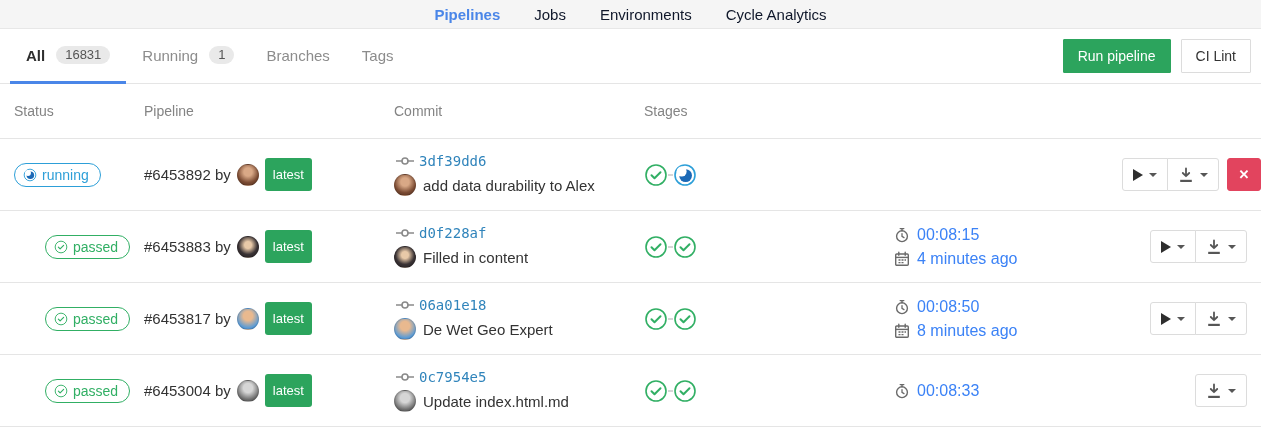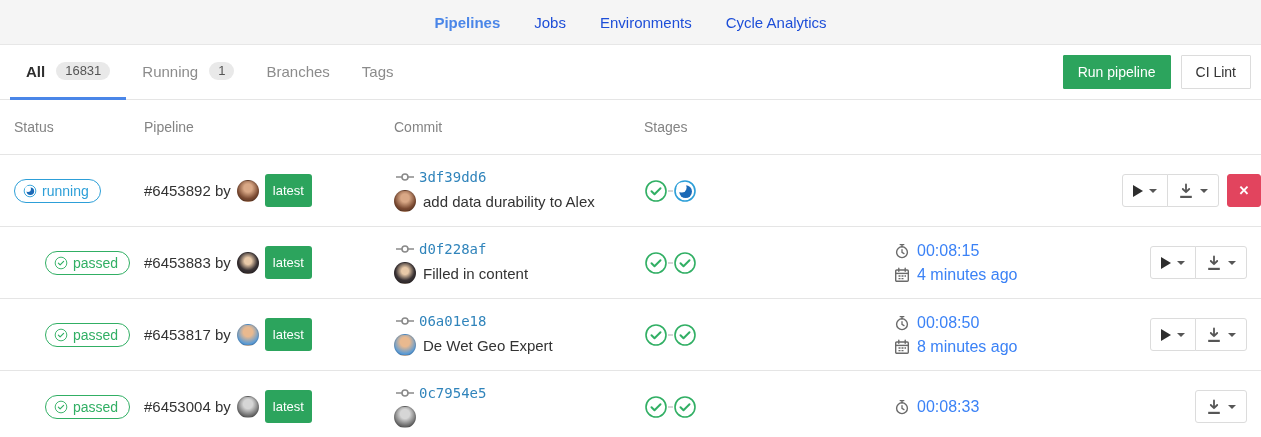--- a/index.html
+++ b/index.html
@@ -6,29 +6,29 @@
   html, body { width: 1261px; height: 437px; overflow: hidden; }
   body {
     font-family: "Liberation Sans", "DejaVu Sans", sans-serif;
     font-size: 15px;
     color: #333;
     background: #fff;
   }
 
   
   .topnav {
-    height: 45px;
+    height: 29px;
     background: #f5f5f5;
     border-bottom: 1px solid #e7e7e7;
     display: flex;
     justify-content: center;
     align-items: center;
     gap: 34px;
   }
-  .topnav .nav-link { color: #1d4ed8; cursor: pointer; text-decoration: none; }
+  .topnav .nav-link { color: #0f172a; cursor: pointer; text-decoration: none; }
   .topnav .nav-link.active { color: #4a86e8; font-weight: bold; }
 
   
   .toolbar {
     height: 55px;
     border-bottom: 1px solid #e5e5e5;
     display: flex;
     align-items: stretch;
     padding: 0 10px;
   }
@@ -425,20 +425,21 @@
   </div>
   <div class="commit-cell">
     <div class="commit-line1">
       <svg width="22" height="14" viewBox="0 0 22 14">
           <use href="#ic-commit"></use>
         </svg>
       <span class="commit-hash">0c7954e5</span>
     </div>
     <div class="commit-line2">
       <span class="avatar av4"></span>
+      <span class="commit-msg">Update index.html.md</span>
     </div>
   </div>
   <div class="stages-cell">
     <svg class="stage-icon" viewBox="0 0 24 24">
         <use href="#ic-passed"></use>
       </svg>
     <span class="stage-link"></span>
     <svg class="stage-icon" viewBox="0 0 24 24">
         <use href="#ic-passed"></use>
       </svg>

